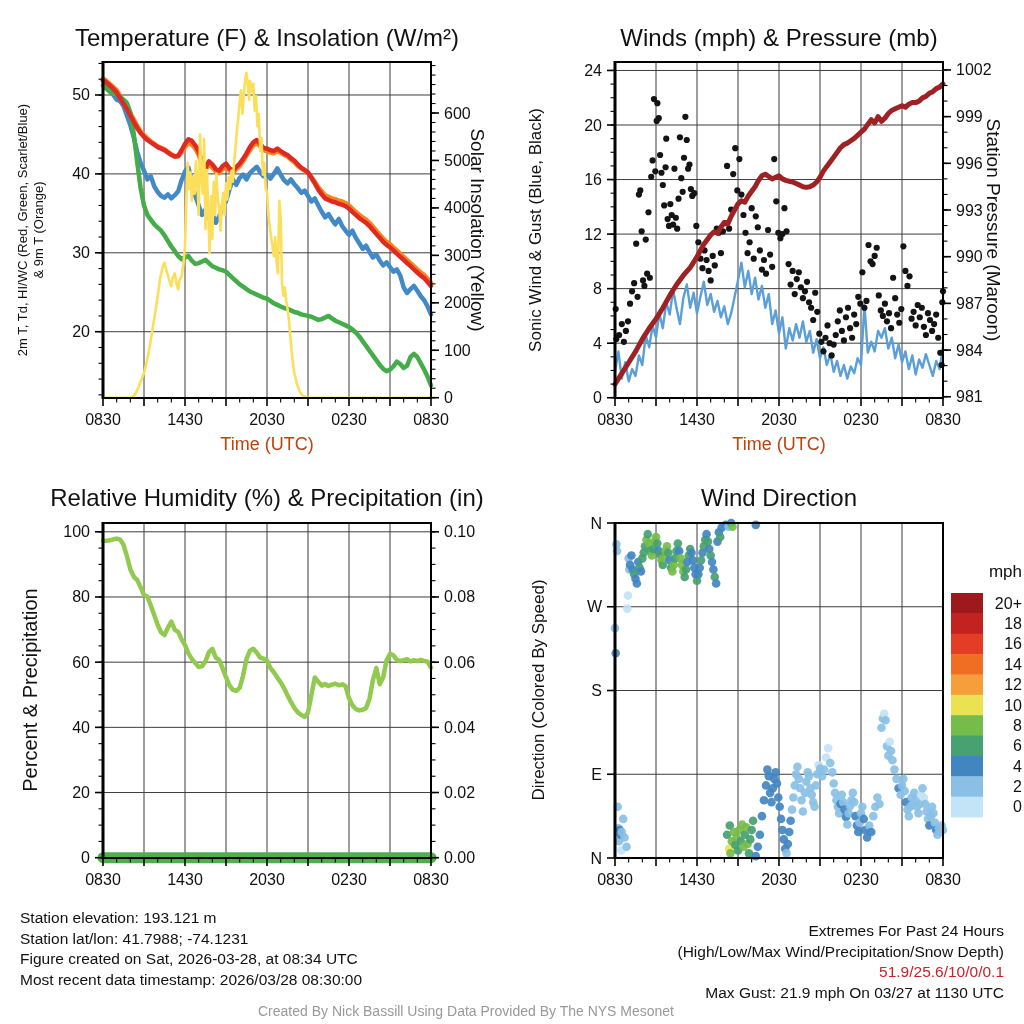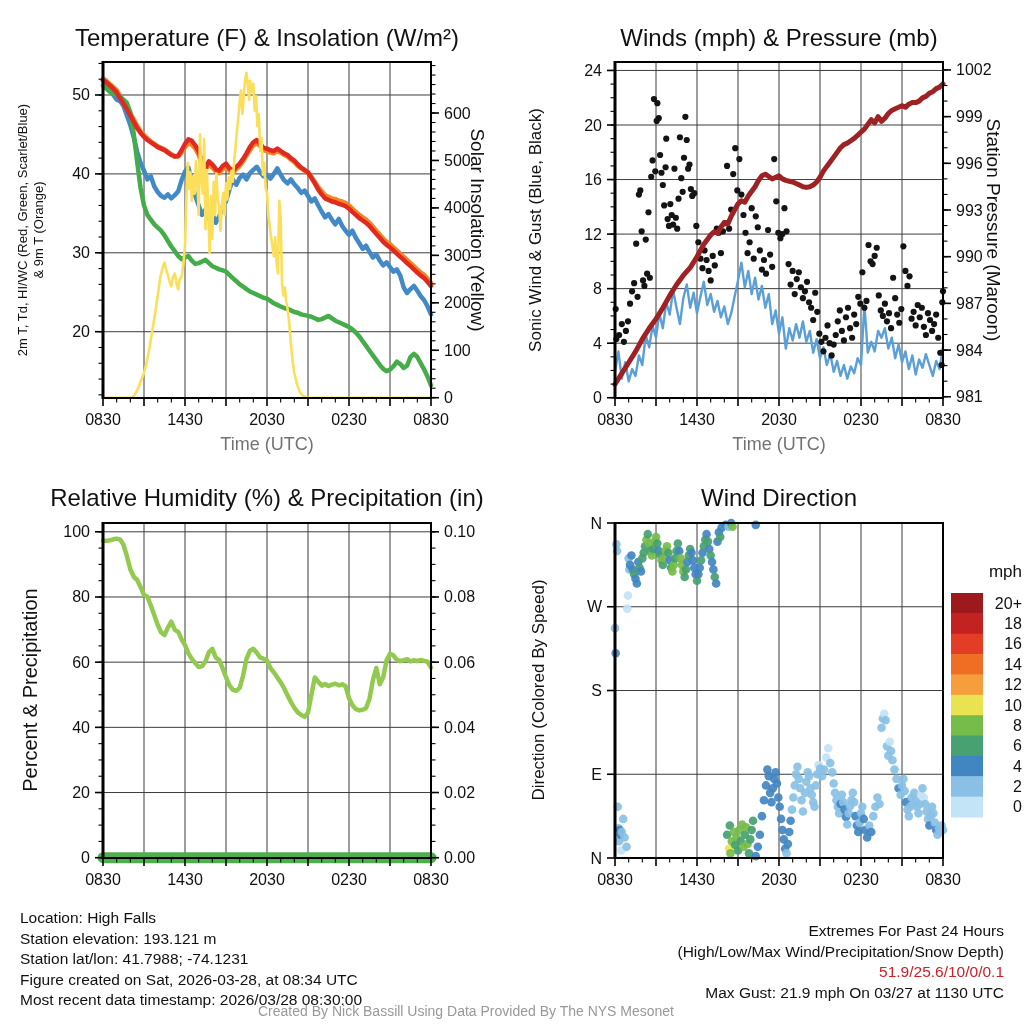--- a/index.html
+++ b/index.html
@@ -1,20 +1,20 @@
 <!DOCTYPE html>
 <html><head>
 <meta charset="utf-8">
 <style>
   html,body{margin:0;padding:0;background:#fff;}
   .page{position:relative;width:1024px;height:1024px;background:#ffffff;
         font-family:"Liberation Sans",sans-serif;color:#111;overflow:hidden;}
   svg{position:absolute;left:0;top:0;}
   .chart-title{position:absolute;transform:translateX(-50%);font-size:24px;white-space:nowrap;color:#111;}
-  .xlab{position:absolute;transform:translateX(-50%);font-size:18px;white-space:nowrap;color:#737373;}
+  .xlab{position:absolute;transform:translateX(-50%);font-size:18px;white-space:nowrap;color:#c2410c;}
   .ylab{position:absolute;white-space:nowrap;color:#111;}
   .rot-l{transform:translate(-50%,-50%) rotate(-90deg);}
   .rot-r{transform:translate(-50%,-50%) rotate(90deg);}
   .yl2{text-align:center;font-size:13px;line-height:16px;}
   .foot{position:absolute;font-size:15.5px;line-height:20.5px;color:#111;}
   .foot-right{text-align:right;margin-left:12px;}
   .red-extremes{color:#cc2127;font-weight:normal;}
   .credit{position:absolute;width:932px;text-align:center;font-size:14px;color:#999;}
 </style>
 </head>
@@ -964,21 +964,20 @@
     <div>2m T, Td, HI/WC (Red, Green, Scarlet/Blue)</div>
     <div>&amp; 9m T (Orange)</div>
   </div>
   <div class="ylab rot-r" style="left:477px;top:230px;font-size:19px">Solar Insolation (Yellow)</div>
   <div class="ylab rot-l" style="left:536px;top:230px;font-size:17px">Sonic Wind &amp; Gust (Blue, Black)</div>
   <div class="ylab rot-r" style="left:993px;top:230px;font-size:19px">Station Pressure (Maroon)</div>
   <div class="ylab rot-l" style="left:30px;top:690px;font-size:20px">Percent &amp; Precipitation</div>
   <div class="ylab rot-l" style="left:539px;top:690px;font-size:17px">Direction (Colored By Speed)</div>
 
   <div class="foot" style="left:20px;top:908px">
-    <div>Location: High Falls</div>
     <div>Station elevation: 193.121 m</div>
     <div>Station lat/lon: 41.7988; -74.1231</div>
     <div>Figure created on Sat, 2026-03-28, at 08:34 UTC</div>
     <div>Most recent data timestamp: 2026/03/28 08:30:00</div>
   </div>
   <div class="foot foot-right" style="right:20px;top:921px">
     <div>Extremes For Past 24 Hours</div>
     <div>(High/Low/Max Wind/Precipitation/Snow Depth)</div>
     <div class="red-extremes">51.9/25.6/10/0/0.1</div>
     <div>Max Gust: 21.9 mph On 03/27 at 1130 UTC</div>

